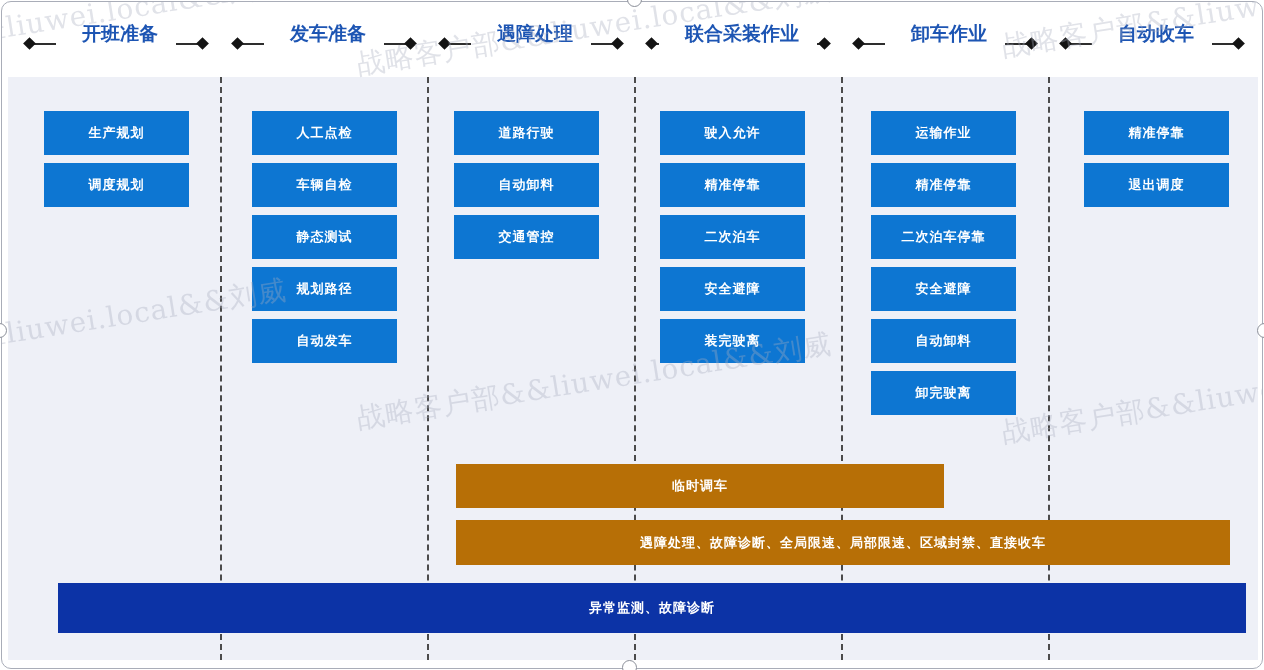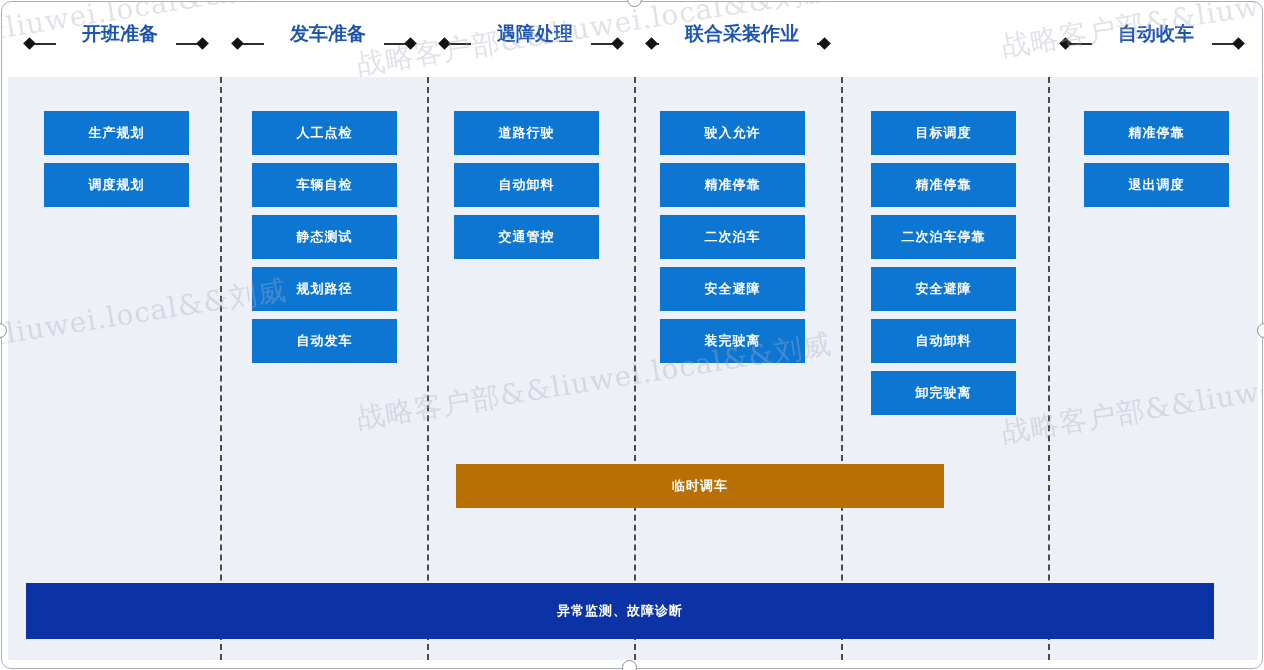--- a/index.html
+++ b/index.html
@@ -76,20 +76,27 @@
       <span class="hline"></span>
       <span class="dia"></span>
     </div>
     <div class="phase-header" style="left:645px;width:182px">
       <span class="dia"></span>
       <span class="hline"></span>
       <span class="htitle">联合采装作业</span>
       <span class="hline"></span>
       <span class="dia"></span>
     </div>
+    <div class="phase-header" style="left:852px;width:182px">
+      <span class="dia"></span>
+      <span class="hline"></span>
+      <span class="htitle">卸车作业</span>
+      <span class="hline"></span>
+      <span class="dia"></span>
+    </div>
     <div class="phase-header" style="left:1059px;width:182px">
       <span class="dia"></span>
       <span class="hline"></span>
       <span class="htitle">自动收车</span>
       <span class="hline"></span>
       <span class="dia"></span>
     </div>
 
     <div class="task-col" style="left:42px">
       <div class="task">生产规划</div>
@@ -108,34 +115,35 @@
       <div class="task">交通管控</div>
     </div>
     <div class="task-col" style="left:658px">
       <div class="task">驶入允许</div>
       <div class="task">精准停靠</div>
       <div class="task">二次泊车</div>
       <div class="task">安全避障</div>
       <div class="task">装完驶离</div>
     </div>
     <div class="task-col" style="left:869px">
-      <div class="task">目标调度</div>
+      <div class="task">运输作业</div>
       <div class="task">精准停靠</div>
       <div class="task">二次泊车停靠</div>
       <div class="task">安全避障</div>
       <div class="task">自动卸料</div>
       <div class="task">卸完驶离</div>
     </div>
     <div class="task-col" style="left:1082px">
       <div class="task">精准停靠</div>
       <div class="task">退出调度</div>
     </div>
 
     <div class="bar orange" style="left:454px;top:462px;width:488px;height:44px">临时调车</div>
-    <div class="bar navy" style="left:24px;top:581px;width:1188px;height:56px">异常监测、故障诊断</div>
+    <div class="bar orange" style="left:454px;top:518px;width:774px;height:45px">遇障处理、故障诊断、全局限速、局部限速、区域封禁、直接收车</div>
+    <div class="bar navy" style="left:56px;top:581px;width:1188px;height:50px">异常监测、故障诊断</div>
 
     <span class="wm" style="left:-190px;top:38px">战略客户部&amp;&amp;liuwei.local&amp;&amp;刘威</span>
     <span class="wm" style="left:355px;top:44px">战略客户部&amp;&amp;liuwei.local&amp;&amp;刘威</span>
     <span class="wm" style="left:1000px;top:26px">战略客户部&amp;&amp;liuwei.local&amp;&amp;刘威</span>
     <span class="wm" style="left:-190px;top:344px">战略客户部&amp;&amp;liuwei.local&amp;&amp;刘威</span>
     <span class="wm" style="left:355px;top:398px">战略客户部&amp;&amp;liuwei.local&amp;&amp;刘威</span>
     <span class="wm" style="left:1000px;top:412px">战略客户部&amp;&amp;liuwei.local&amp;&amp;刘威</span>
   </div>
 
   <div class="handle" style="left:627px;top:-8px"></div>

